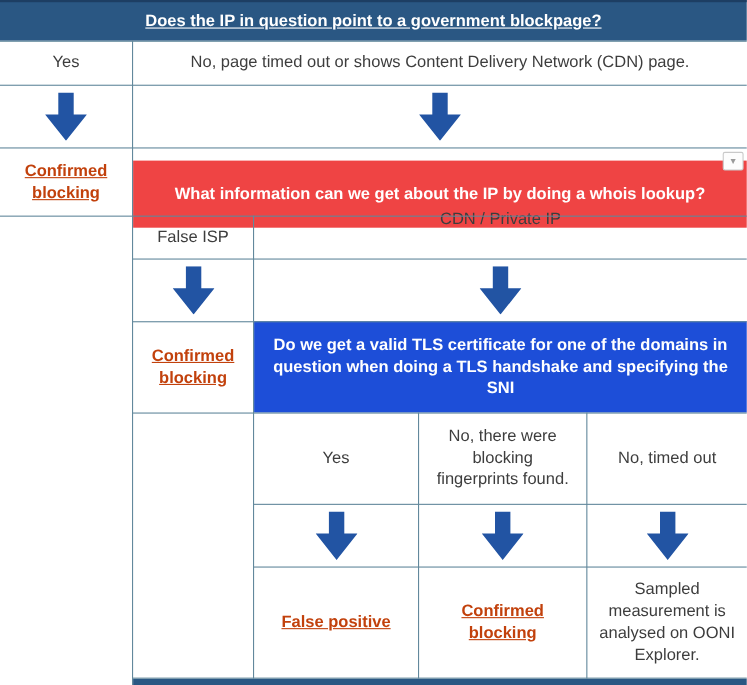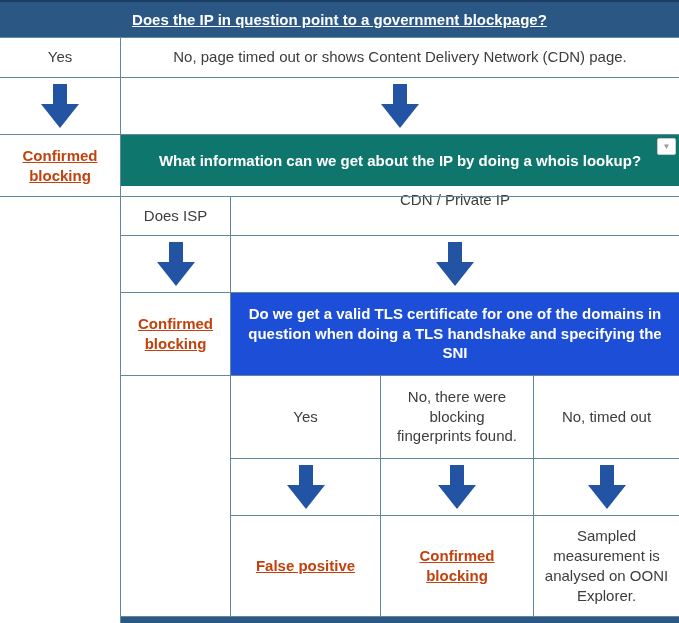--- a/index.html
+++ b/index.html
@@ -28,21 +28,21 @@
     font-size:8px;color:#9a9a9a;line-height:1;cursor:pointer;
   }
 </style>
 </head>
 <body>
 
 <div id="stage">
 
   <div class="cell bluecell topbar" style="left: 0px; top: 0px; width: 679px; height: 37px; background: rgb(42, 87, 131); text-decoration: underline;">Does the IP in question point to a government blockpage?</div>
 
-  <div class="cell bluecell" style="left: 121px; top: 135px; width: 558px; height: 51px; background: #0f766e;">What information can we get about the IP by doing a whois lookup?</div>
+  <div class="cell bluecell" style="left: 121px; top: 146px; width: 558px; height: 61px; background: #ef4444;">What information can we get about the IP by doing a whois lookup?</div>
   <div class="dropdown-widget" style="top:138px;right:3px;left:auto;">▼</div>
 
   <div class="cell bluecell" style="left: 231px; top: 292px; width: 448px; height: 83px; padding: 2px 14px; background: #1d4ed8;">Do we get a valid TLS certificate for one of the domains in question when doing a TLS handshake and specifying the SNI</div>
 
   <div class="bluecell" style="position: absolute; left: 121px; top: 617px; width: 558px; height: 6px; background: rgb(42, 87, 131);"></div>
 
   <div class="cell" style="left:0;top:37px;width:120px;height:40px;">Yes</div>
   <div class="cell" style="left:121px;top:37px;width:558px;height:40px;">No, page timed out or shows Content Delivery Network (CDN) page.</div>
 
   <div class="cell arrow" style="left:0;top:77px;width:120px;height:57px;">
@@ -51,21 +51,21 @@
       </svg>
   </div>
   <div class="cell arrow" style="left:121px;top:77px;width:558px;height:57px;">
     <svg width="38" height="44" viewBox="0 0 38 44">
         <path d="M12 0 h14 v20 h12 L19 44 L0 20 h12 Z" fill="#2254a3"></path>
       </svg>
   </div>
 
   <div class="cell bold" style="left:0;top:135px;width:120px;height:61px;">Confirmed blocking</div>
 
-  <div class="cell" style="left:121px;top:196px;width:109px;height:39px;">Does ISP</div>
+  <div class="cell" style="left:121px;top:196px;width:109px;height:39px;">False ISP</div>
   <div class="cell" style="left:231px;top:180px;width:448px;height:39px;">CDN / Private IP</div>
 
   <div class="cell arrow" style="left:121px;top:235px;width:109px;height:57px;">
     <svg width="38" height="44" viewBox="0 0 38 44">
         <path d="M12 0 h14 v20 h12 L19 44 L0 20 h12 Z" fill="#2254a3"></path>
       </svg>
   </div>
   <div class="cell arrow" style="left:231px;top:235px;width:448px;height:57px;">
     <svg width="38" height="44" viewBox="0 0 38 44">
         <path d="M12 0 h14 v20 h12 L19 44 L0 20 h12 Z" fill="#2254a3"></path>

